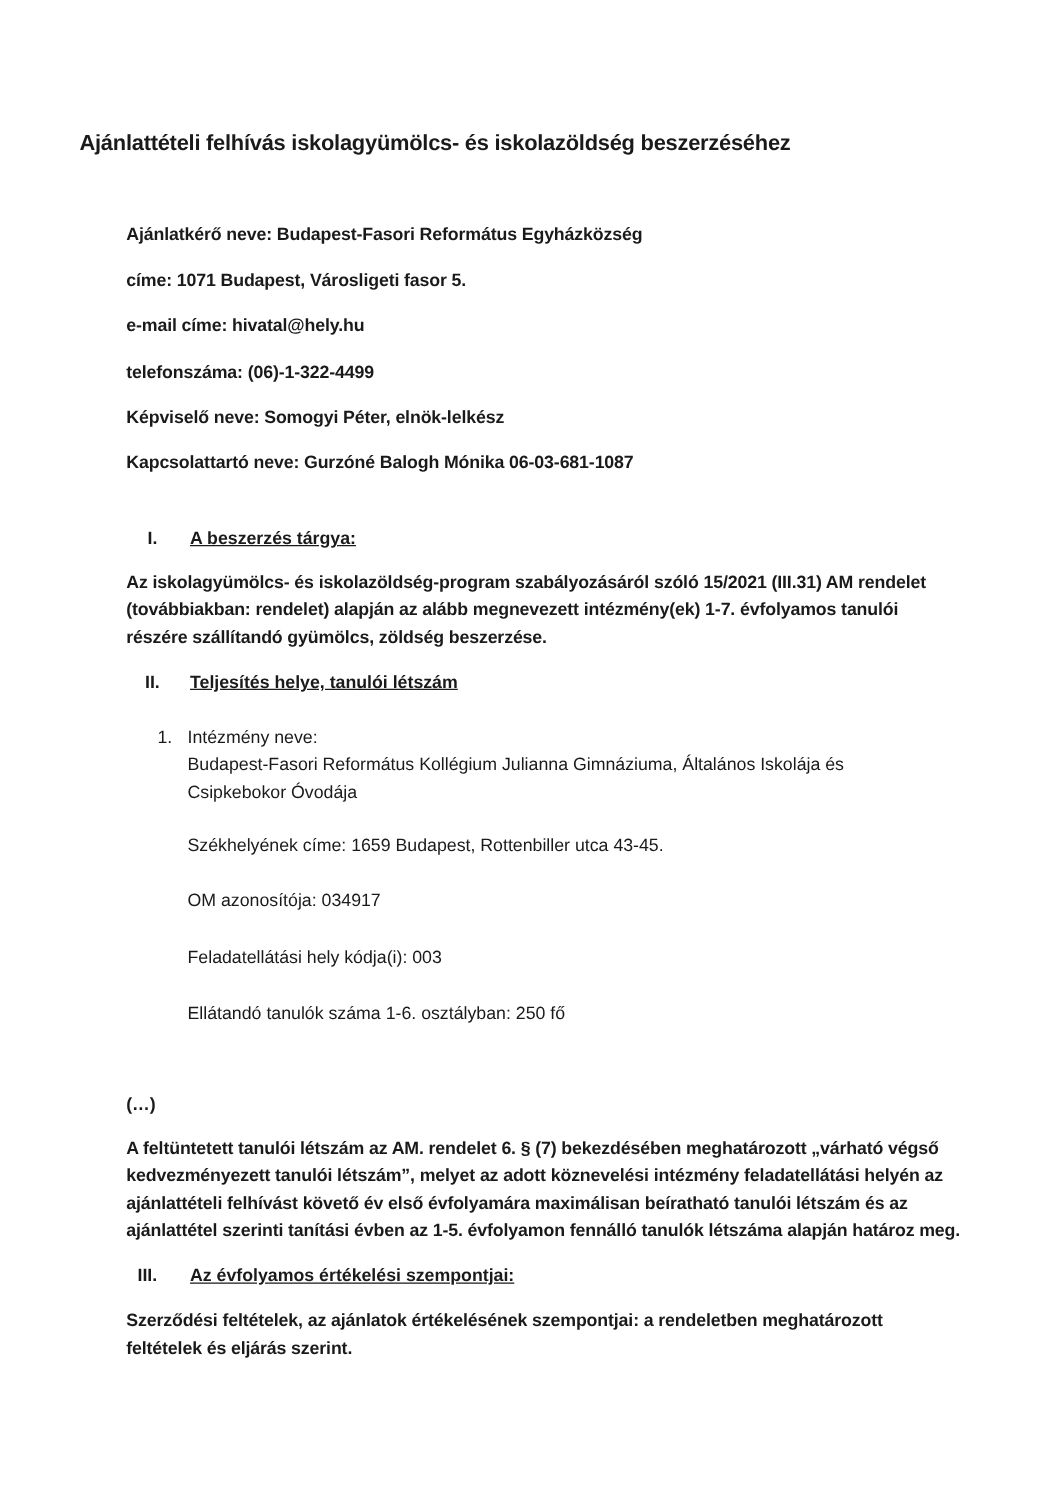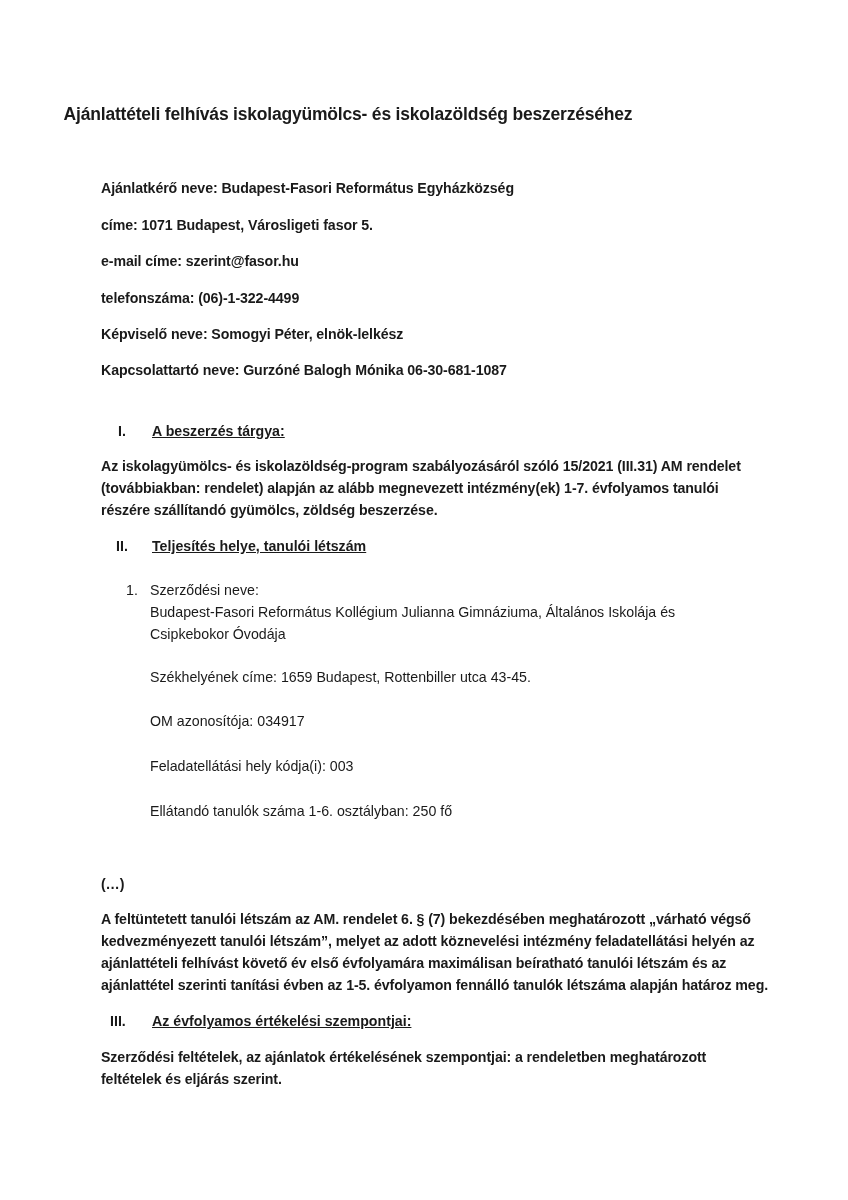--- a/index.html
+++ b/index.html
@@ -12,36 +12,36 @@
   .sec-title { font-weight: bold; text-decoration: underline; }
   .ind { left: 150px; }
 </style>
 </head>
 <body>
 
 <div class="abs title">Ajánlattételi felhívás iskolagyümölcs- és iskolazöldség beszerzéséhez</div>
 
 <div class="abs line" style="top:180px">Ajánlatkérő neve: Budapest-Fasori Református Egyházközség</div>
 <div class="abs line" style="top:217px">címe: 1071 Budapest, Városligeti fasor 5.</div>
-<div class="abs line" style="top:253px">e-mail címe: szerint@fasor.hu</div>
+<div class="abs line" style="top:253px">e-mail címe: hivatal@hely.hu</div>
 <div class="abs line" style="top:290px">telefonszáma: (06)-1-322-4499</div>
 <div class="abs line" style="top:326px">Képviselő neve: Somogyi Péter, elnök-lelkész</div>
-<div class="abs line" style="top:362px">Kapcsolattartó neve: Gurzóné Balogh Mónika 06-30-681-1087</div>
+<div class="abs line" style="top:362px">Kapcsolattartó neve: Gurzóné Balogh Mónika 06-03-681-1087</div>
 
 <div class="abs sec-num" style="left:118px; top:423px">I.</div>
 <div class="abs sec-title" style="left:152px; top:423px">A beszerzés tárgya:</div>
 <div class="abs line" style="top:458px">Az iskolagyümölcs- és iskolazöldség-program szabályozásáról szóló 15/2021 (III.31) AM rendelet</div>
 <div class="abs line" style="top:480px">(továbbiakban: rendelet) alapján az alább megnevezett intézmény(ek) 1-7. évfolyamos tanulói</div>
 <div class="abs line" style="top:502px">részére szállítandó gyümölcs, zöldség beszerzése.</div>
 
 <div class="abs sec-num" style="left:116px; top:538px">II.</div>
 <div class="abs sec-title" style="left:152px; top:538px">Teljesítés helye, tanulói létszám</div>
 
 <div class="abs" style="left:126px; top:582px">1.</div>
-<div class="abs ind" style="top:582px">Szerződési neve:</div>
+<div class="abs ind" style="top:582px">Intézmény neve:</div>
 <div class="abs ind" style="top:604px">Budapest-Fasori Református Kollégium Julianna Gimnáziuma, Általános Iskolája és</div>
 <div class="abs ind" style="top:626px">Csipkebokor Óvodája</div>
 
 <div class="abs ind" style="top:669px">Székhelyének címe: 1659 Budapest, Rottenbiller utca 43-45.</div>
 <div class="abs ind" style="top:713px">OM azonosítója: 034917</div>
 <div class="abs ind" style="top:758px">Feladatellátási hely kódja(i): 003</div>
 <div class="abs ind" style="top:803px">Ellátandó tanulók száma 1-6. osztályban: 250 fő</div>
 
 <div class="abs line" style="top:876px">(…)</div>
 

